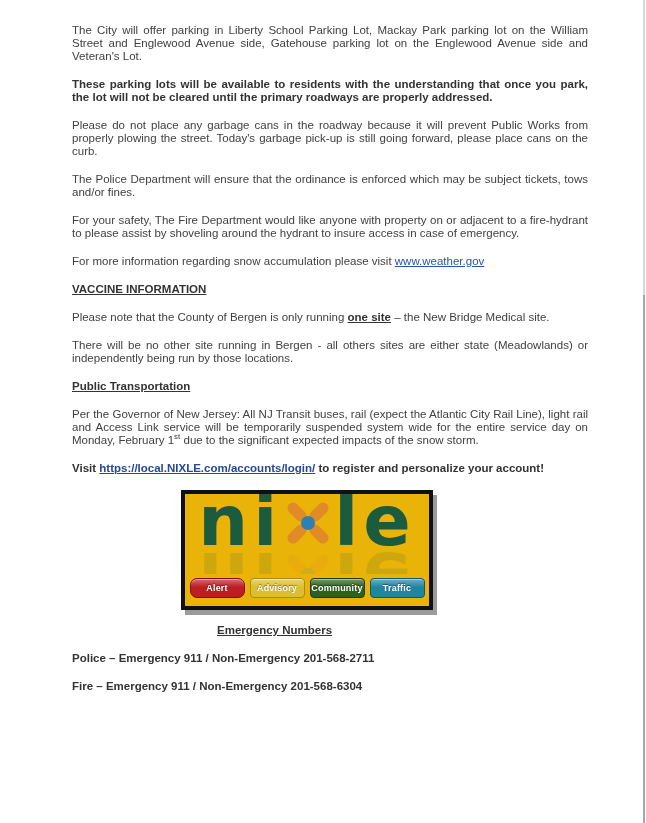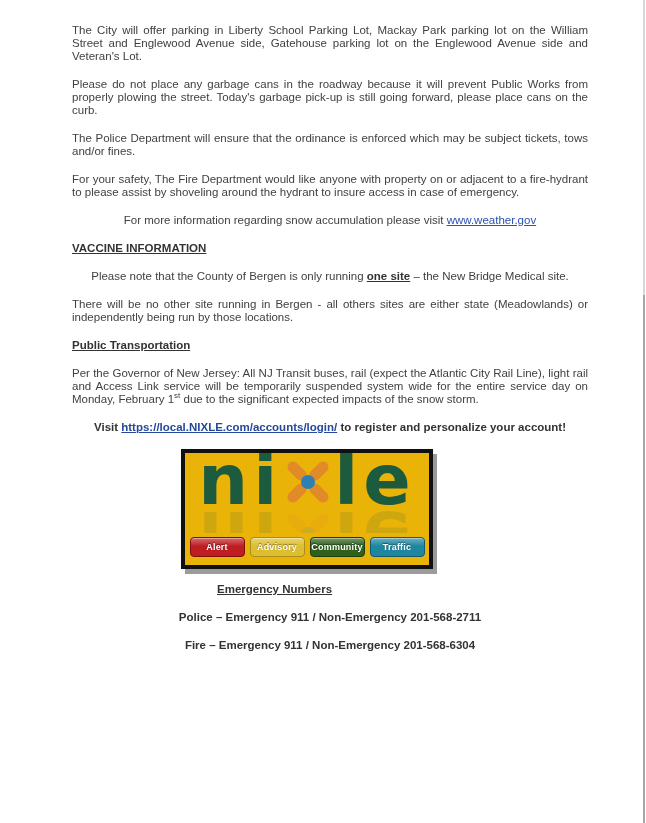--- a/index.html
+++ b/index.html
@@ -5,21 +5,21 @@
   html,body{margin:0;padding:0;background:#ffffff;}
   .page{
     position:relative;width:646px;height:823px;background:#ffffff;overflow:hidden;
     font-family:"Liberation Sans",sans-serif;
   }
   .content{
     position:absolute;left:72px;top:24px;width:516px;
     font-size:11.5px;line-height:13px;color:#414141;
   }
   p{margin:0 0 15px 0;text-align:justify;}
-  p.nojust{text-align:center;}
+  p.nojust{text-align:left;}
   .b{font-weight:bold;color:#333;}
   .heading{font-weight:bold;text-decoration:underline;color:#333;margin:0 0 15px 0;text-align:left;}
   a.doclink{color:#2a52b0;text-decoration:underline;cursor:pointer;}
   a.doclink.b{color:#24489c;}
   .emph-ul{font-weight:bold;text-decoration:underline;color:#333;}
   sup{font-size:8px;line-height:0;}
 
   
   .nixle-box{
     width:244px;margin:3px 0 14px 109px;
@@ -61,20 +61,21 @@
   .edge-thumb{position:absolute;right:1px;top:295px;width:2px;height:528px;background:#a6a6a6;}
 </style>
 </head>
 <body>
 
 <div class="page">
   <div class="content">
 
     <p>The City will offer parking in Liberty School Parking Lot, Mackay Park parking lot on the William Street and Englewood Avenue side, Gatehouse parking lot on the Englewood Avenue side and Veteran's Lot.</p>
 
+    <p class="b">These parking lots will be available to residents with the understanding that once you park, the lot will not be cleared until the primary roadways are properly addressed.</p>
 
     <p>Please do not place any garbage cans in the roadway because it will prevent Public Works from properly plowing the street. Today's garbage pick-up is still going forward, please place cans on the curb.</p>
 
     <p>The Police Department will ensure that the ordinance is enforced which may be subject tickets, tows and/or fines.</p>
 
     <p>For your safety, The Fire Department would like anyone with property on or adjacent to a fire-hydrant to please assist by shoveling around the hydrant to insure access in case of emergency.</p>
 
     <p class="nojust"><span>For more information regarding snow accumulation please visit </span><a class="doclink" href="#">www.weather.gov</a></p>
 
     <p class="heading">VACCINE INFORMATION</p>
@@ -109,21 +110,21 @@
             <line x1="9" y1="9" x2="17" y2="17" stroke="currentColor" stroke-width="11" stroke-linecap="round"></line>
             <line x1="39" y1="9" x2="31" y2="17" stroke="currentColor" stroke-width="11" stroke-linecap="round"></line>
             <line x1="9" y1="39" x2="17" y2="31" stroke="currentColor" stroke-width="11" stroke-linecap="round"></line>
             <line x1="39" y1="39" x2="31" y2="31" stroke="currentColor" stroke-width="11" stroke-linecap="round"></line>
             <circle cx="24" cy="24" r="7" fill="#2e7fb2"></circle>
           </svg>
           <span style="color: rgb(29, 91, 62);">le</span>
         </div>
       </div>
       <div class="nixle-buttons">
-        <div class="nixle-btn" style="background-color: rgb(190, 30, 34); border-color: rgb(126, 16, 18);">Alert</div>
+        <div class="nixle-btn" style="background-color: rgb(190, 30, 34); border-color: rgb(126, 16, 18); border-radius: 7px;">Alert</div>
         <div class="nixle-btn" style="background-color: rgb(221, 190, 46); border-color: rgb(168, 141, 24);">Advisory</div>
         <div class="nixle-btn" style="background-color: rgb(47, 97, 29); border-color: rgb(28, 62, 15);">Community</div>
         <div class="nixle-btn" style="background-color: rgb(31, 134, 160); border-color: rgb(19, 90, 110);">Traffic</div>
       </div>
     </div>
 
     <div>
       <span class="center-heading">Emergency Numbers</span>
     </div>
 

